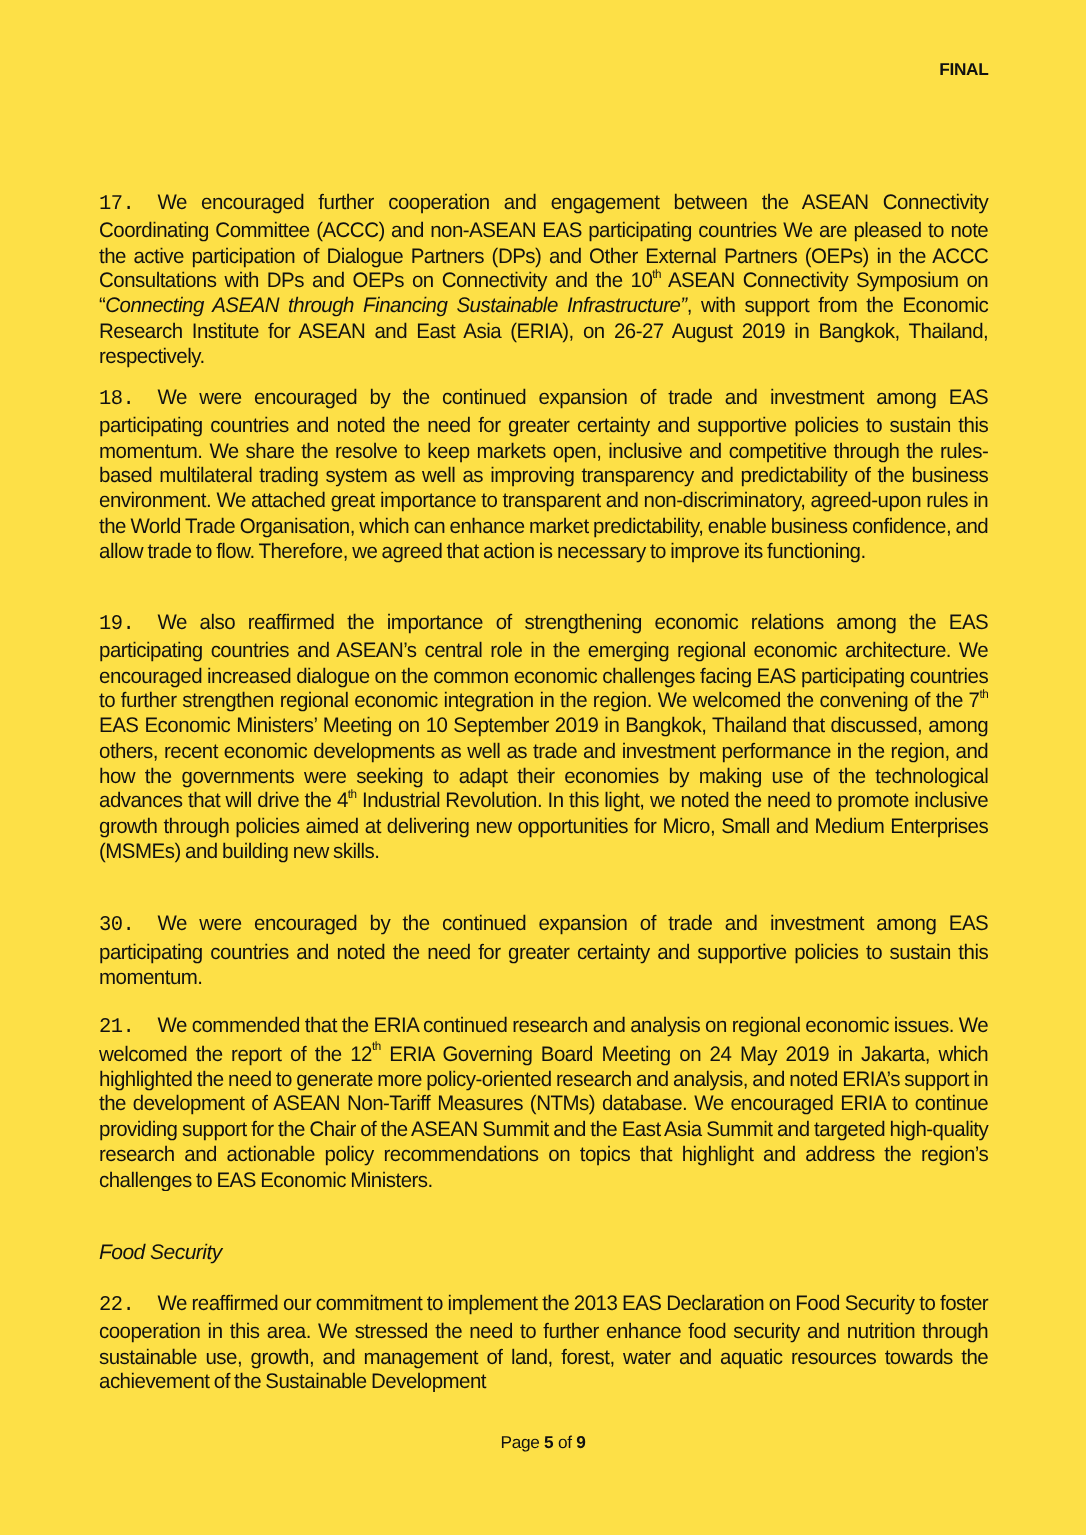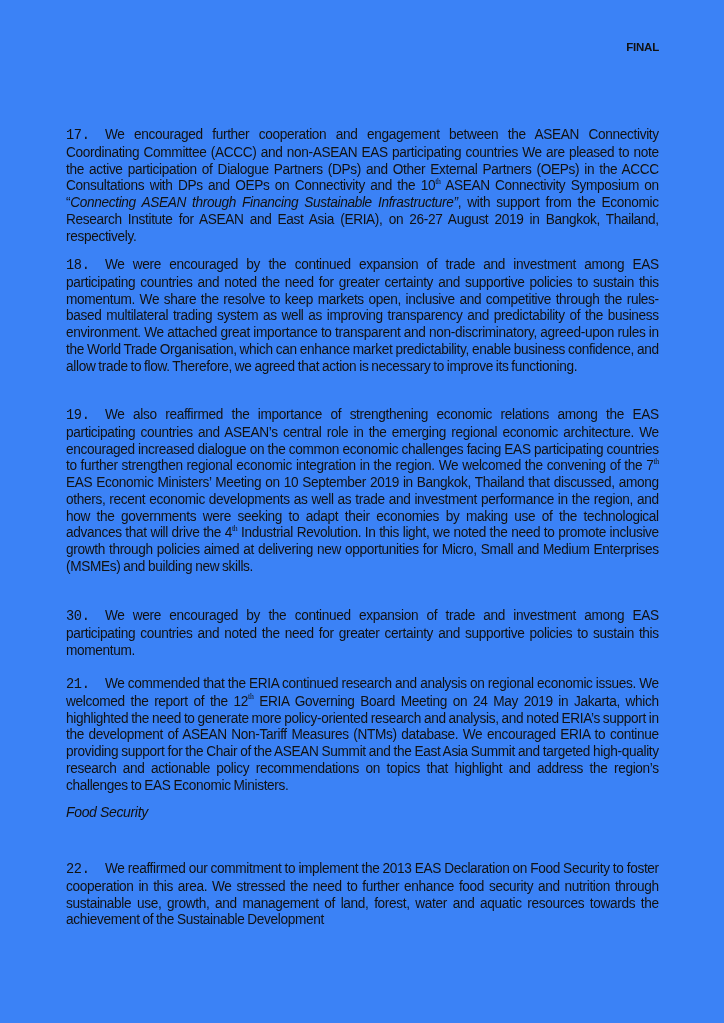--- a/index.html
+++ b/index.html
@@ -1,33 +1,33 @@
 <!DOCTYPE html>
 <html><head>
 <meta charset="utf-8">
 <style>
   html, body { margin: 0; padding: 0; background: #ffffff; }
   body { width: 724px; height: 1023px; position: relative; overflow: hidden; }
   .page {
-    position: absolute; left: 0; top: 0; width: 724px; height: 1023px; background: #3b82f6;
+    position: absolute; left: 0; top: 0; width: 724px; height: 1023px; background: #fde047;
     font-family: "Liberation Sans", sans-serif; color: #111;
   }
   .final {
     position: absolute; right: 65px; top: 41px;
     font-size: 11.5px; font-weight: bold; letter-spacing: -0.2px;
   }
   .block {
     position: absolute; left: 66px; width: 608px;
     font-size: 14px; line-height: 16.75px;
     text-align: justify; letter-spacing: -0.35px; word-spacing: -0.6px;
     transform: scaleX(0.975); transform-origin: left top;
   }
   .block .num { display: inline-block; width: 40px; font-family: Liberation Mono, monospace; }
   .heading { position: absolute; left: 66px; font-size: 14px; font-style: italic; letter-spacing: -0.35px; }
-  sup { font-size: 8px; line-height: 0; vertical-align: super; position: relative; top: -1px; font-family: Liberation Serif, serif; }
+  sup { font-size: 8px; line-height: 0; vertical-align: super; position: relative; top: -1px; }
   .footer {
     position: absolute; left: 0; width: 724px; top: 956px; text-align: center;
     font-size: 11.5px; letter-spacing: -0.2px;
   }
   .footer b { font-weight: bold; }
   i { font-style: italic; }
 </style>
 </head>
 <body>
 
@@ -39,18 +39,19 @@
 
 
   <div class="block" style="top:256px;"><span class="num">18.</span><span>We were encouraged by the continued expansion of trade and investment among EAS participating countries and noted the need for greater certainty and supportive policies to sustain this momentum. We share the resolve to keep markets open, inclusive and competitive through the rules-based multilateral trading system as well as improving transparency and predictability of the business environment. We attached great importance to transparent and non-discriminatory, agreed-upon rules in the World Trade Organisation, which can enhance market predictability, enable business confidence, and allow trade to flow. Therefore, we agreed that action is necessary to improve its functioning.</span></div>
 
   <div class="block" style="top:406px;"><span class="num">19.</span><span>We also reaffirmed the importance of strengthening economic relations among the EAS participating countries and ASEAN’s central role in the emerging regional economic architecture. We encouraged increased dialogue on the common economic challenges facing EAS participating countries to further strengthen regional economic integration in the region. We welcomed the convening of the 7</span><sup>th</sup><span> EAS Economic Ministers’ Meeting on 10 September 2019 in Bangkok, Thailand that discussed, among others, recent economic developments as well as trade and investment performance in the region, and how the governments were seeking to adapt their economies by making use of the technological advances that will drive the 4</span><sup>th</sup><span> Industrial Revolution. In this light, we noted the need to promote inclusive growth through policies aimed at delivering new opportunities for Micro, Small and Medium Enterprises (MSMEs) and building new skills.</span></div>
 
   <div class="block" style="top:607px;"><span class="num">30.</span><span>We were encouraged by the continued expansion of trade and investment among EAS participating countries and noted the need for greater certainty and supportive policies to sustain this momentum.</span></div>
 
   <div class="block" style="top:675px;"><span class="num">21.</span><span>We commended that the ERIA continued research and analysis on regional economic issues. We welcomed the report of the 12</span><sup>th</sup><span> ERIA Governing Board Meeting on 24 May 2019 in Jakarta, which highlighted the need to generate more policy-oriented research and analysis, and noted ERIA’s support in the development of ASEAN Non-Tariff Measures (NTMs) database. We encouraged ERIA to continue providing support for the Chair of the ASEAN Summit and the East Asia Summit and targeted high-quality research and actionable policy recommendations on topics that highlight and address the region’s challenges to EAS Economic Ministers.</span></div>
 
-  <div class="heading" style="top:804px;">Food Security</div>
+  <div class="heading" style="top:826px;">Food Security</div>
 
   <div class="block" style="top:860px;"><span class="num">22.</span><span>We reaffirmed our commitment to implement the 2013 EAS Declaration on Food Security to foster cooperation in this area. We stressed the need to further enhance food security and nutrition through sustainable use, growth, and management of land, forest, water and aquatic resources towards the achievement of the Sustainable Development</span></div>
 
+  <div class="footer"><span>Page</span> <b>5</b> <span>of</span> <b>9</b></div>
 
 </div>
 
 </body></html>

